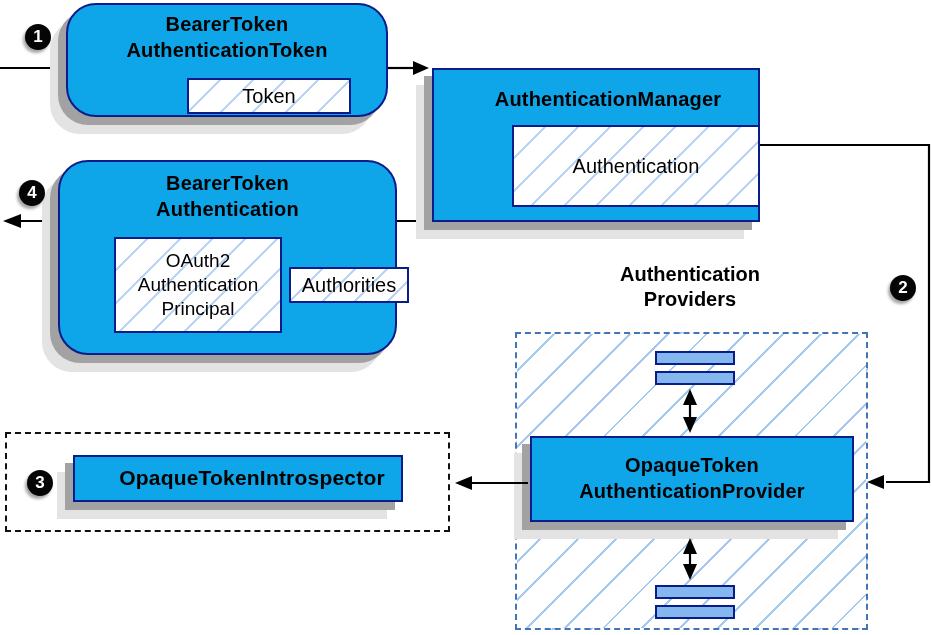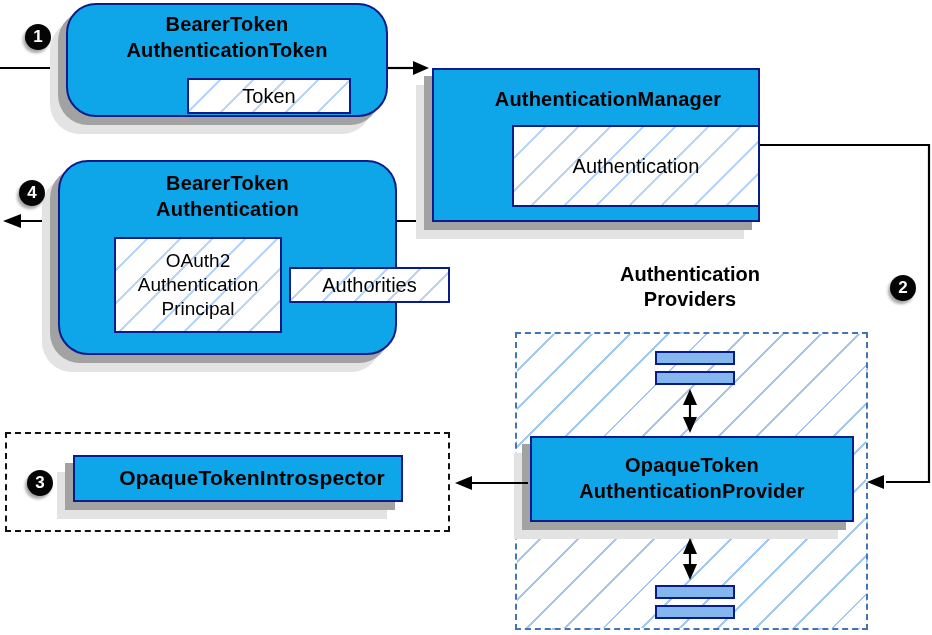--- a/index.html
+++ b/index.html
@@ -100,21 +100,21 @@
     <div class="node-title" style="padding-top:17px;margin-left:24px;">AuthenticationManager</div>
     <div class="inner hatch-small" style="left:38px; top:55px; width:248px; height:82px;">Authentication</div>
   </div>
 
   <div class="node rounded" style="left:58px; top:160px; width:339px; height:195px;">
     <div class="node-title" style="padding-top:9px;">BearerToken
 Authentication</div>
     <div class="inner hatch-small" style="left:14px; top:75px; width:168px; height:96px; font-size:19px;">OAuth2
 Authentication
 Principal</div>
-    <div class="inner hatch-small" style="left:189px; top:105px; width:161px; height:36px;">Authorities</div>
+    <div class="inner hatch-small" style="left:189px; top:105px; width:120px; height:36px;">Authorities</div>
   </div>
 
   <div class="group-label" style="left:588px; top:262px; width:204px;">Authentication
 Providers</div>
 
   <div class="providers-box" style="left:515px; top:332px; width:353px; height:298px;">
     <div class="bar" style="left:138px; top:17px; width:80px; height:14px;"></div>
     <div class="bar" style="left:138px; top:37px; width:80px; height:14px;"></div>
 
     <div class="node flat-title" style="left:13px; top:102px; width:324px; height:86px;">

